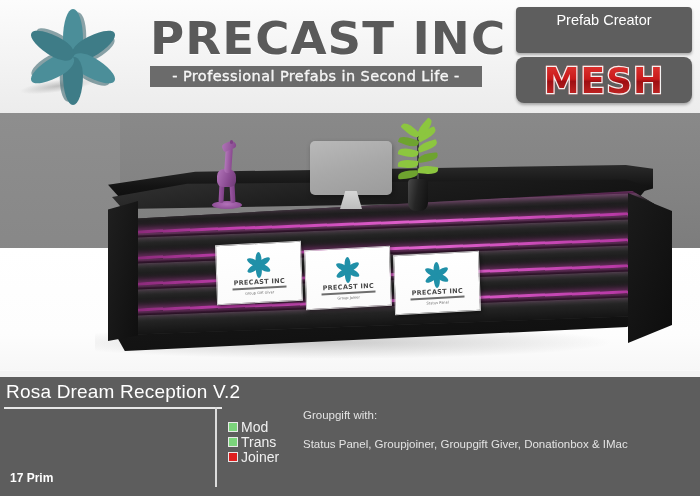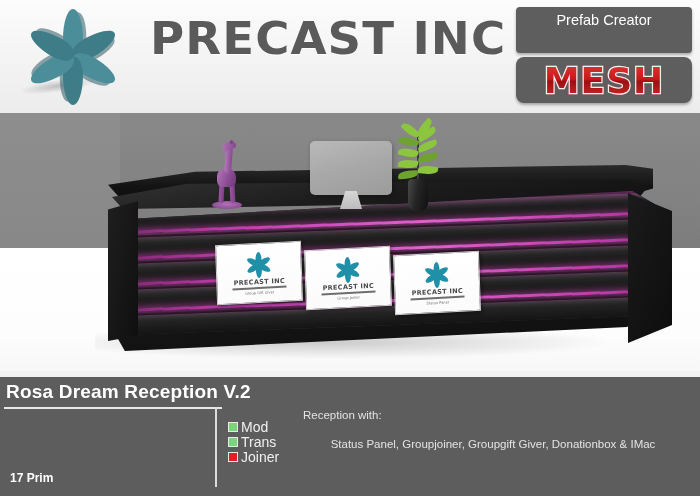--- a/index.html
+++ b/index.html
@@ -263,38 +263,37 @@
     position:absolute;left:0;top:371px;width:700px;height:125px;
     background:#5d5d5d;
     border-top:6px solid #f2f2f2;
     box-sizing:border-box;
     overflow:hidden;
   }
   .title{
     position:absolute;left:6px;top:4px;
     font-size:19px;color:#ffffff;letter-spacing:.2px;
     white-space:nowrap;
-    font-weight:bold;
   }
   .title-rule{
     position:absolute;left:4px;top:30px;width:218px;height:2px;background:#e8e8e8;
   }
   .divider{
     position:absolute;left:215px;top:30px;width:2px;height:80px;background:#dcdcdc;
   }
   .perms{position:absolute;left:228px;top:43px;}
   .perm{display:flex;align-items:center;margin-bottom:1px;}
   .swatch{
     width:10px;height:10px;border:1px solid #e9e9e9;margin-right:3px;
     box-sizing:border-box;
   }
   .perm-label{font-size:14px;color:#f0f0f0;line-height:14px;}
   .desc{position:absolute;left:303px;top:32px;width:380px;}
   .desc-head{font-size:11.5px;color:#e3e3e3;margin-bottom:16px;}
-  .desc-body{font-size:11.5px;color:#e3e3e3;line-height:15px;text-align:center;}
+  .desc-body{font-size:11.5px;color:#e3e3e3;line-height:15px;}
   .prim{
     position:absolute;left:10px;top:94px;
     font-size:12px;font-weight:bold;color:#ffffff;
   }
 </style>
 </head>
 <body>
 
 <div id="ad">
 
@@ -314,20 +313,21 @@
           <div class="petal dark" style="transform: rotate(60deg);"></div>
           <div class="petal" style="transform: rotate(120deg);"></div>
           <div class="petal dark" style="transform: rotate(180deg);"></div>
           <div class="petal" style="transform: rotate(240deg);"></div>
           <div class="petal dark" style="transform: rotate(300deg);"></div>
         </div>
     </div>
 
     <div class="brand">
       <div class="brand-name">PRECAST INC</div>
+      <div class="brand-tag">- Professional Prefabs in Second Life -</div>
     </div>
 
     <div class="creator-box">
       <div class="creator-title">Prefab Creator</div>
     </div>
 
     <div class="mesh-box">
       <div class="mesh-text">MESH</div>
       <div class="mesh-text-fill">MESH</div>
     </div>
@@ -450,20 +450,20 @@
           <div class="swatch" style="background: rgb(123, 212, 123);"></div>
           <div class="perm-label">Trans</div>
         </div>
         <div class="perm">
           <div class="swatch" style="background: rgb(224, 32, 32);"></div>
           <div class="perm-label">Joiner</div>
         </div>
       </div>
 
     <div class="desc">
-      <div class="desc-head">Reception with:</div>
+      <div class="desc-head">Groupgift with:</div>
       <div class="desc-body">Status Panel, Groupjoiner, Groupgift Giver, Donationbox &amp; IMac</div>
     </div>
 
     <div class="prim">17 Prim</div>
   </div>
 
 </div>
 
 </body></html>

